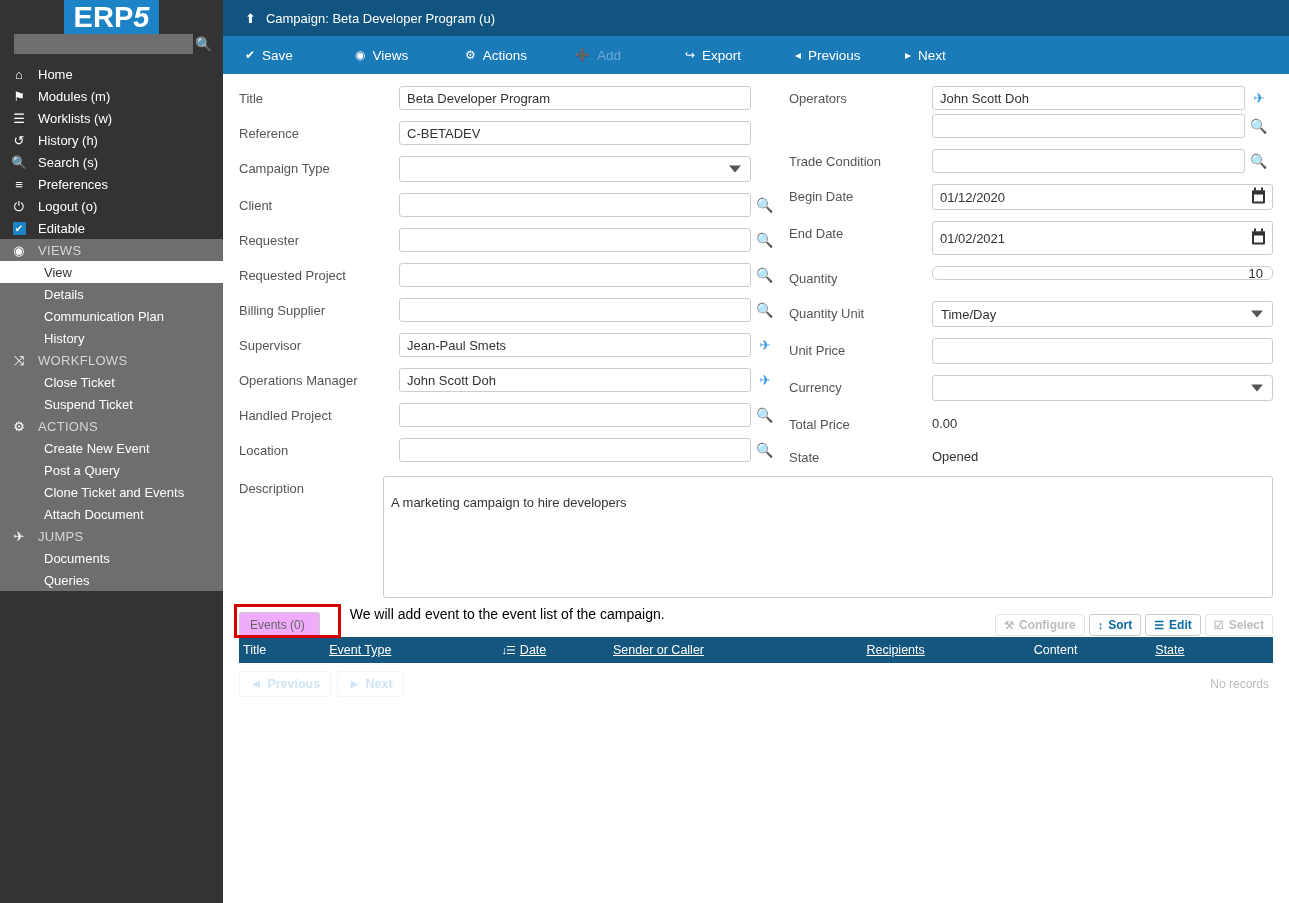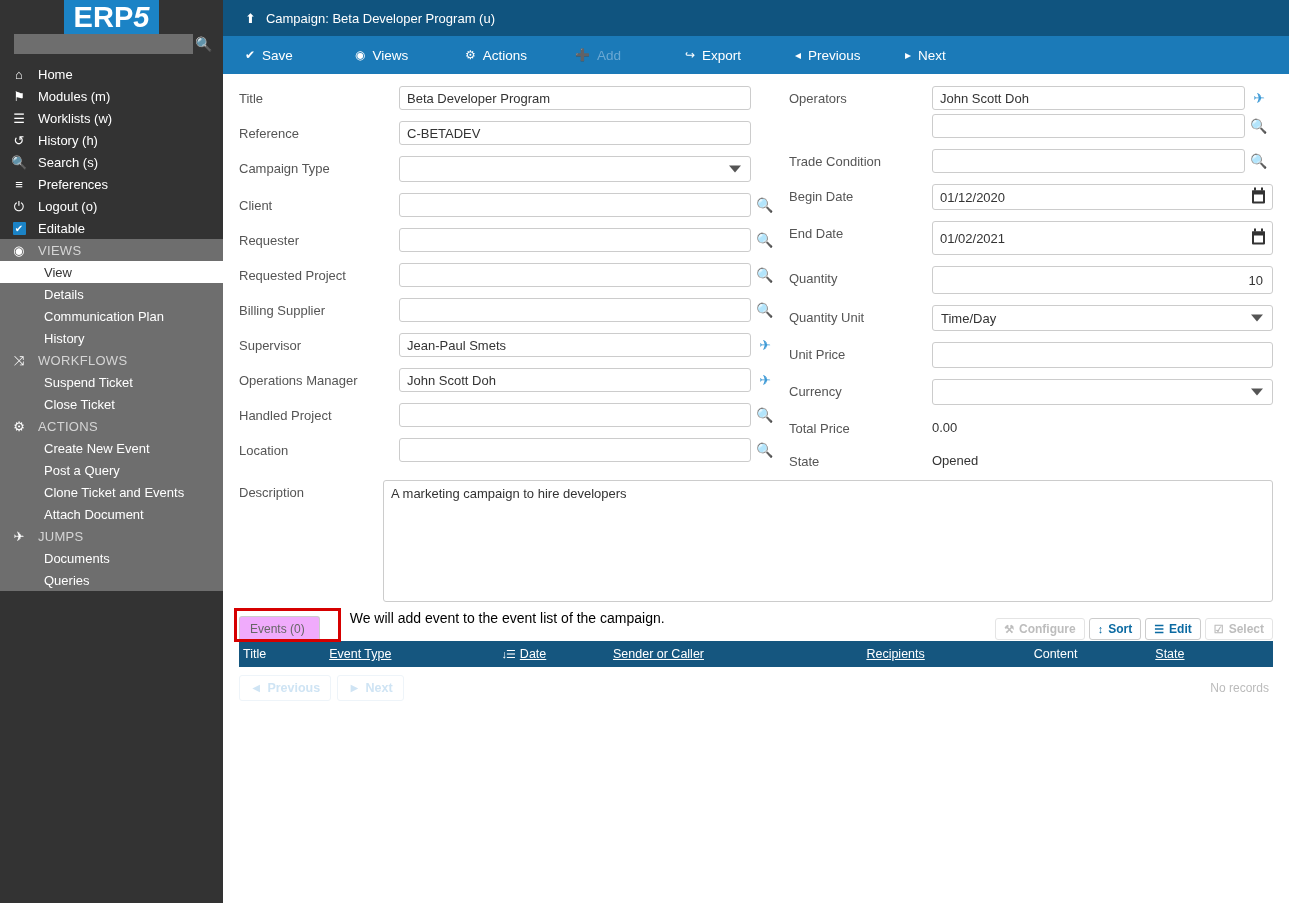--- a/index.html
+++ b/index.html
@@ -267,21 +267,21 @@
     padding-top: 4px;
   }
 
   textarea.desc {
     width: 100%;
     height: 122px;
     border: 1px solid #cccccc;
     border-radius: 3px;
     font-size: 13px;
     color: #333;
-    padding: 5px 7px;
+    padding: 18px 7px;
     font-family: "Liberation Sans", sans-serif;
     resize: none;
     outline: none;
   }
 
   
   .listbox { margin: 7px 16px 0 16px; position: relative; }
   .lb-top {
     display: flex;
     align-items: flex-end;
@@ -458,25 +458,25 @@
         <div class="menu-item sub">
           <span class="mi-icon"></span>
           <span class="mi-label">History</span>
         </div>
         <div class="menu-item group">
           <span class="mi-icon">⤨</span>
           <span class="mi-label">WORKFLOWS</span>
         </div>
         <div class="menu-item sub">
           <span class="mi-icon"></span>
+          <span class="mi-label">Close Ticket</span>
+        </div>
+        <div class="menu-item sub">
+          <span class="mi-icon"></span>
           <span class="mi-label">Suspend Ticket</span>
-        </div>
-        <div class="menu-item sub">
-          <span class="mi-icon"></span>
-          <span class="mi-label">Close Ticket</span>
         </div>
         <div class="menu-item group">
           <span class="mi-icon">⚙</span>
           <span class="mi-label">ACTIONS</span>
         </div>
         <div class="menu-item sub">
           <span class="mi-icon"></span>
           <span class="mi-label">Create New Event</span>
         </div>
         <div class="menu-item sub">
@@ -681,21 +681,21 @@
             <div class="date-wrap">
               <input class="inp" style="height: 34px;" value="01/02/2021">
               <span class="cal-ico"></span>
             </div>
           </div>
         </div>
 
         <div class="frow">
           <div class="flabel">Quantity</div>
           <div class="fctl">
-            <input class="inp num" style="height: 28px;" value="10">
+            <input class="inp num" style="height: 14px; border-radius: 6px;" value="10">
           </div>
         </div>
 
         <div class="frow">
           <div class="flabel">Quantity Unit</div>
           <div class="fctl">
             <div class="sel">
               <span>Time/Day</span>
               <span class="caret"></span>
             </div>

